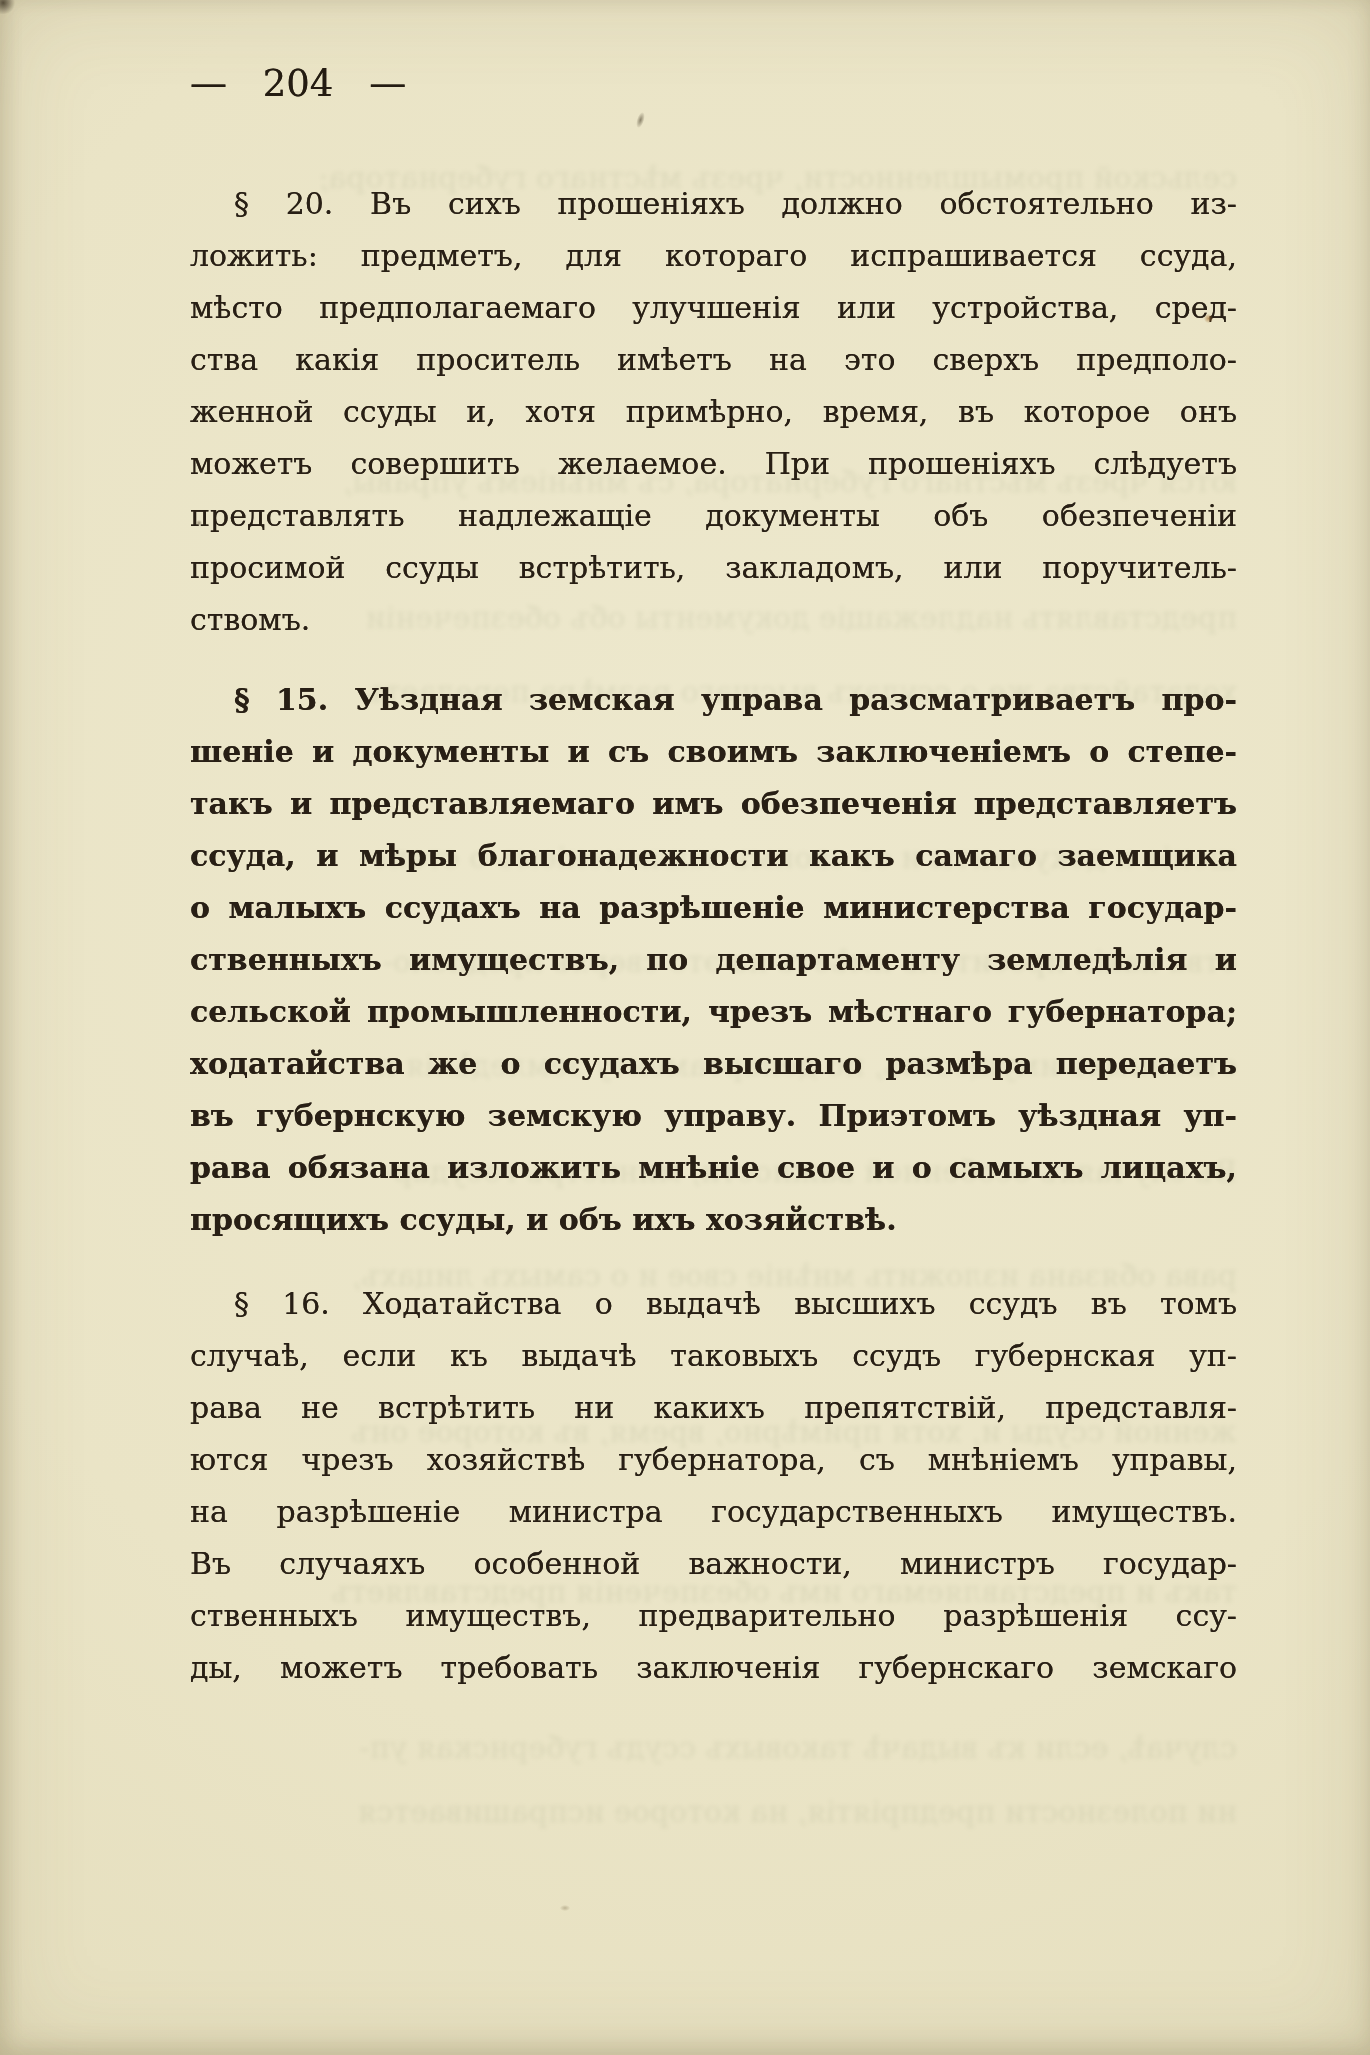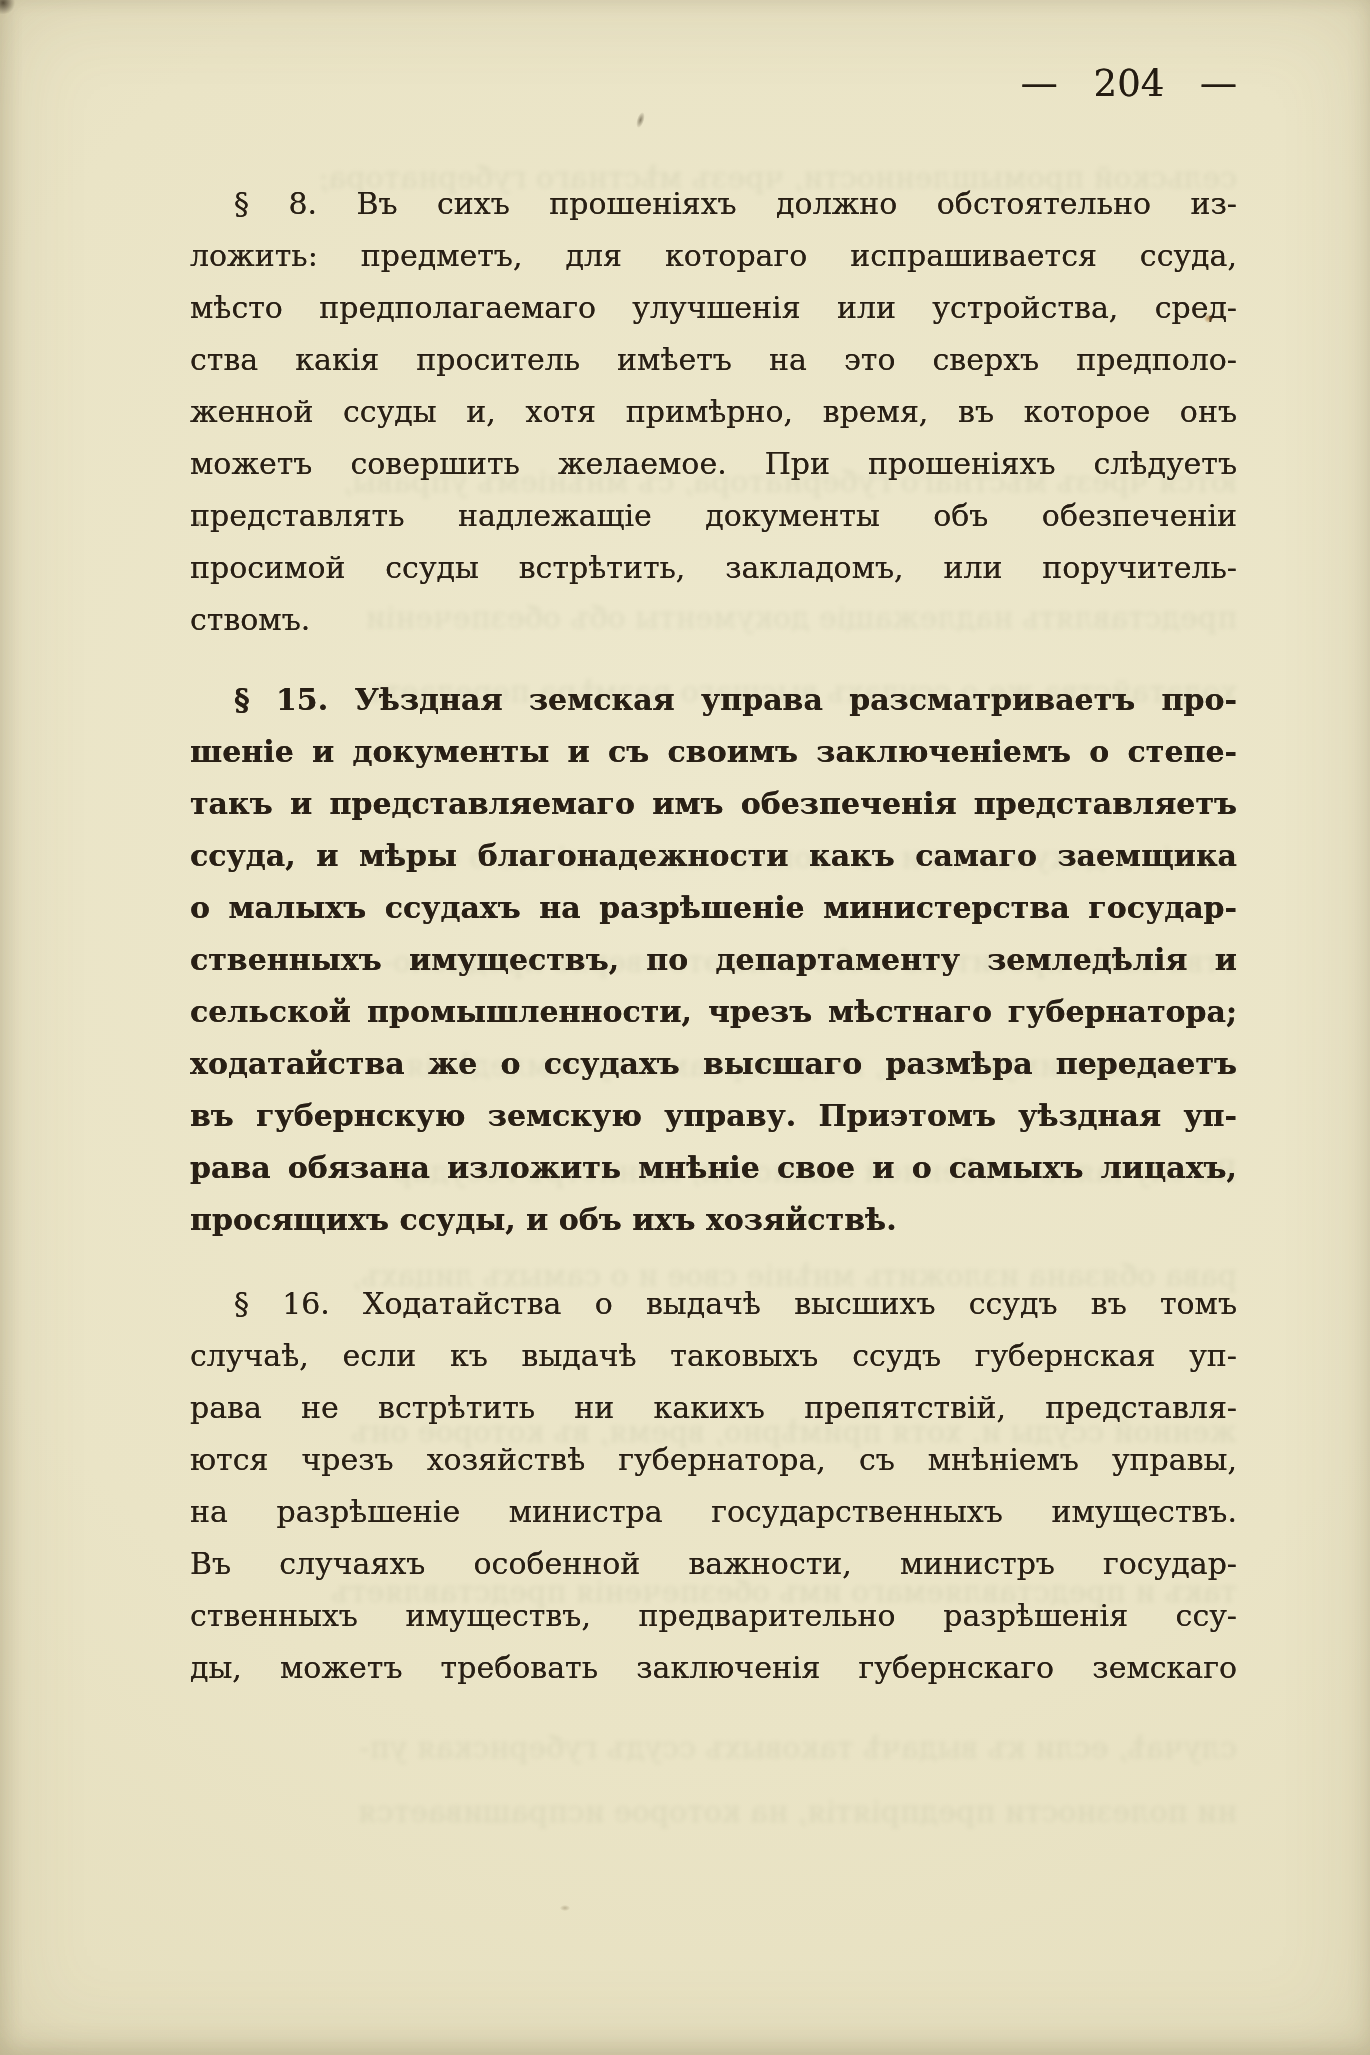--- a/index.html
+++ b/index.html
@@ -19,21 +19,21 @@
     box-shadow:
       inset 0 0 90px rgba(120, 100, 55, 0.16),
       inset 0 -10px 24px rgba(95, 80, 45, 0.14),
       inset 6px 0 18px rgba(110, 95, 55, 0.10);
   }
   .pageno {
     position: absolute;
     top: 64px;
     left: 190px;
     width: 1047px;
-    text-align: right;
+    text-align: left;
     font-size: 37px;
     line-height: 40px;
     color: #241c12;
     word-spacing: 24px;
     text-shadow: 0 0 0.6px rgba(36, 28, 18, 0.85);
   }
   .text-block {
     position: absolute;
     left: 190px;
     top: 178px;
@@ -117,21 +117,21 @@
     <div class="ghost" style="top:1572px">такъ и представляемаго имъ обезпеченія представляетъ</div>
     <div class="ghost" style="top:1728px">случаѣ, если къ выдачѣ таковыхъ ссудъ губернская уп-</div>
     <div class="ghost" style="top:1792px">ни полезности предпріятія, на которое испрашивается</div>
   </div>
 
   <div class="pageno">— 204 —</div>
 
   <div class="text-block">
 
     <div class="para para-14">
-      <div class="line indent">§ 8. Въ сихъ прошеніяхъ должно обстоятельно из-</div>
+      <div class="line indent">§ 20. Въ сихъ прошеніяхъ должно обстоятельно из-</div>
       <div class="line">ложить: предметъ, для котораго испрашивается ссуда,</div>
       <div class="line">мѣсто предполагаемаго улучшенія или устройства, сред-</div>
       <div class="line">ства какія проситель имѣетъ на это сверхъ предполо-</div>
       <div class="line">женной ссуды и, хотя примѣрно, время, въ которое онъ</div>
       <div class="line">можетъ совершить желаемое. При прошеніяхъ слѣдуетъ</div>
       <div class="line">представлять надлежащіе документы объ обезпеченіи</div>
       <div class="line">просимой ссуды встрѣтить, закладомъ, или поручитель-</div>
       <div class="line last">ствомъ.</div>
     </div>
 

